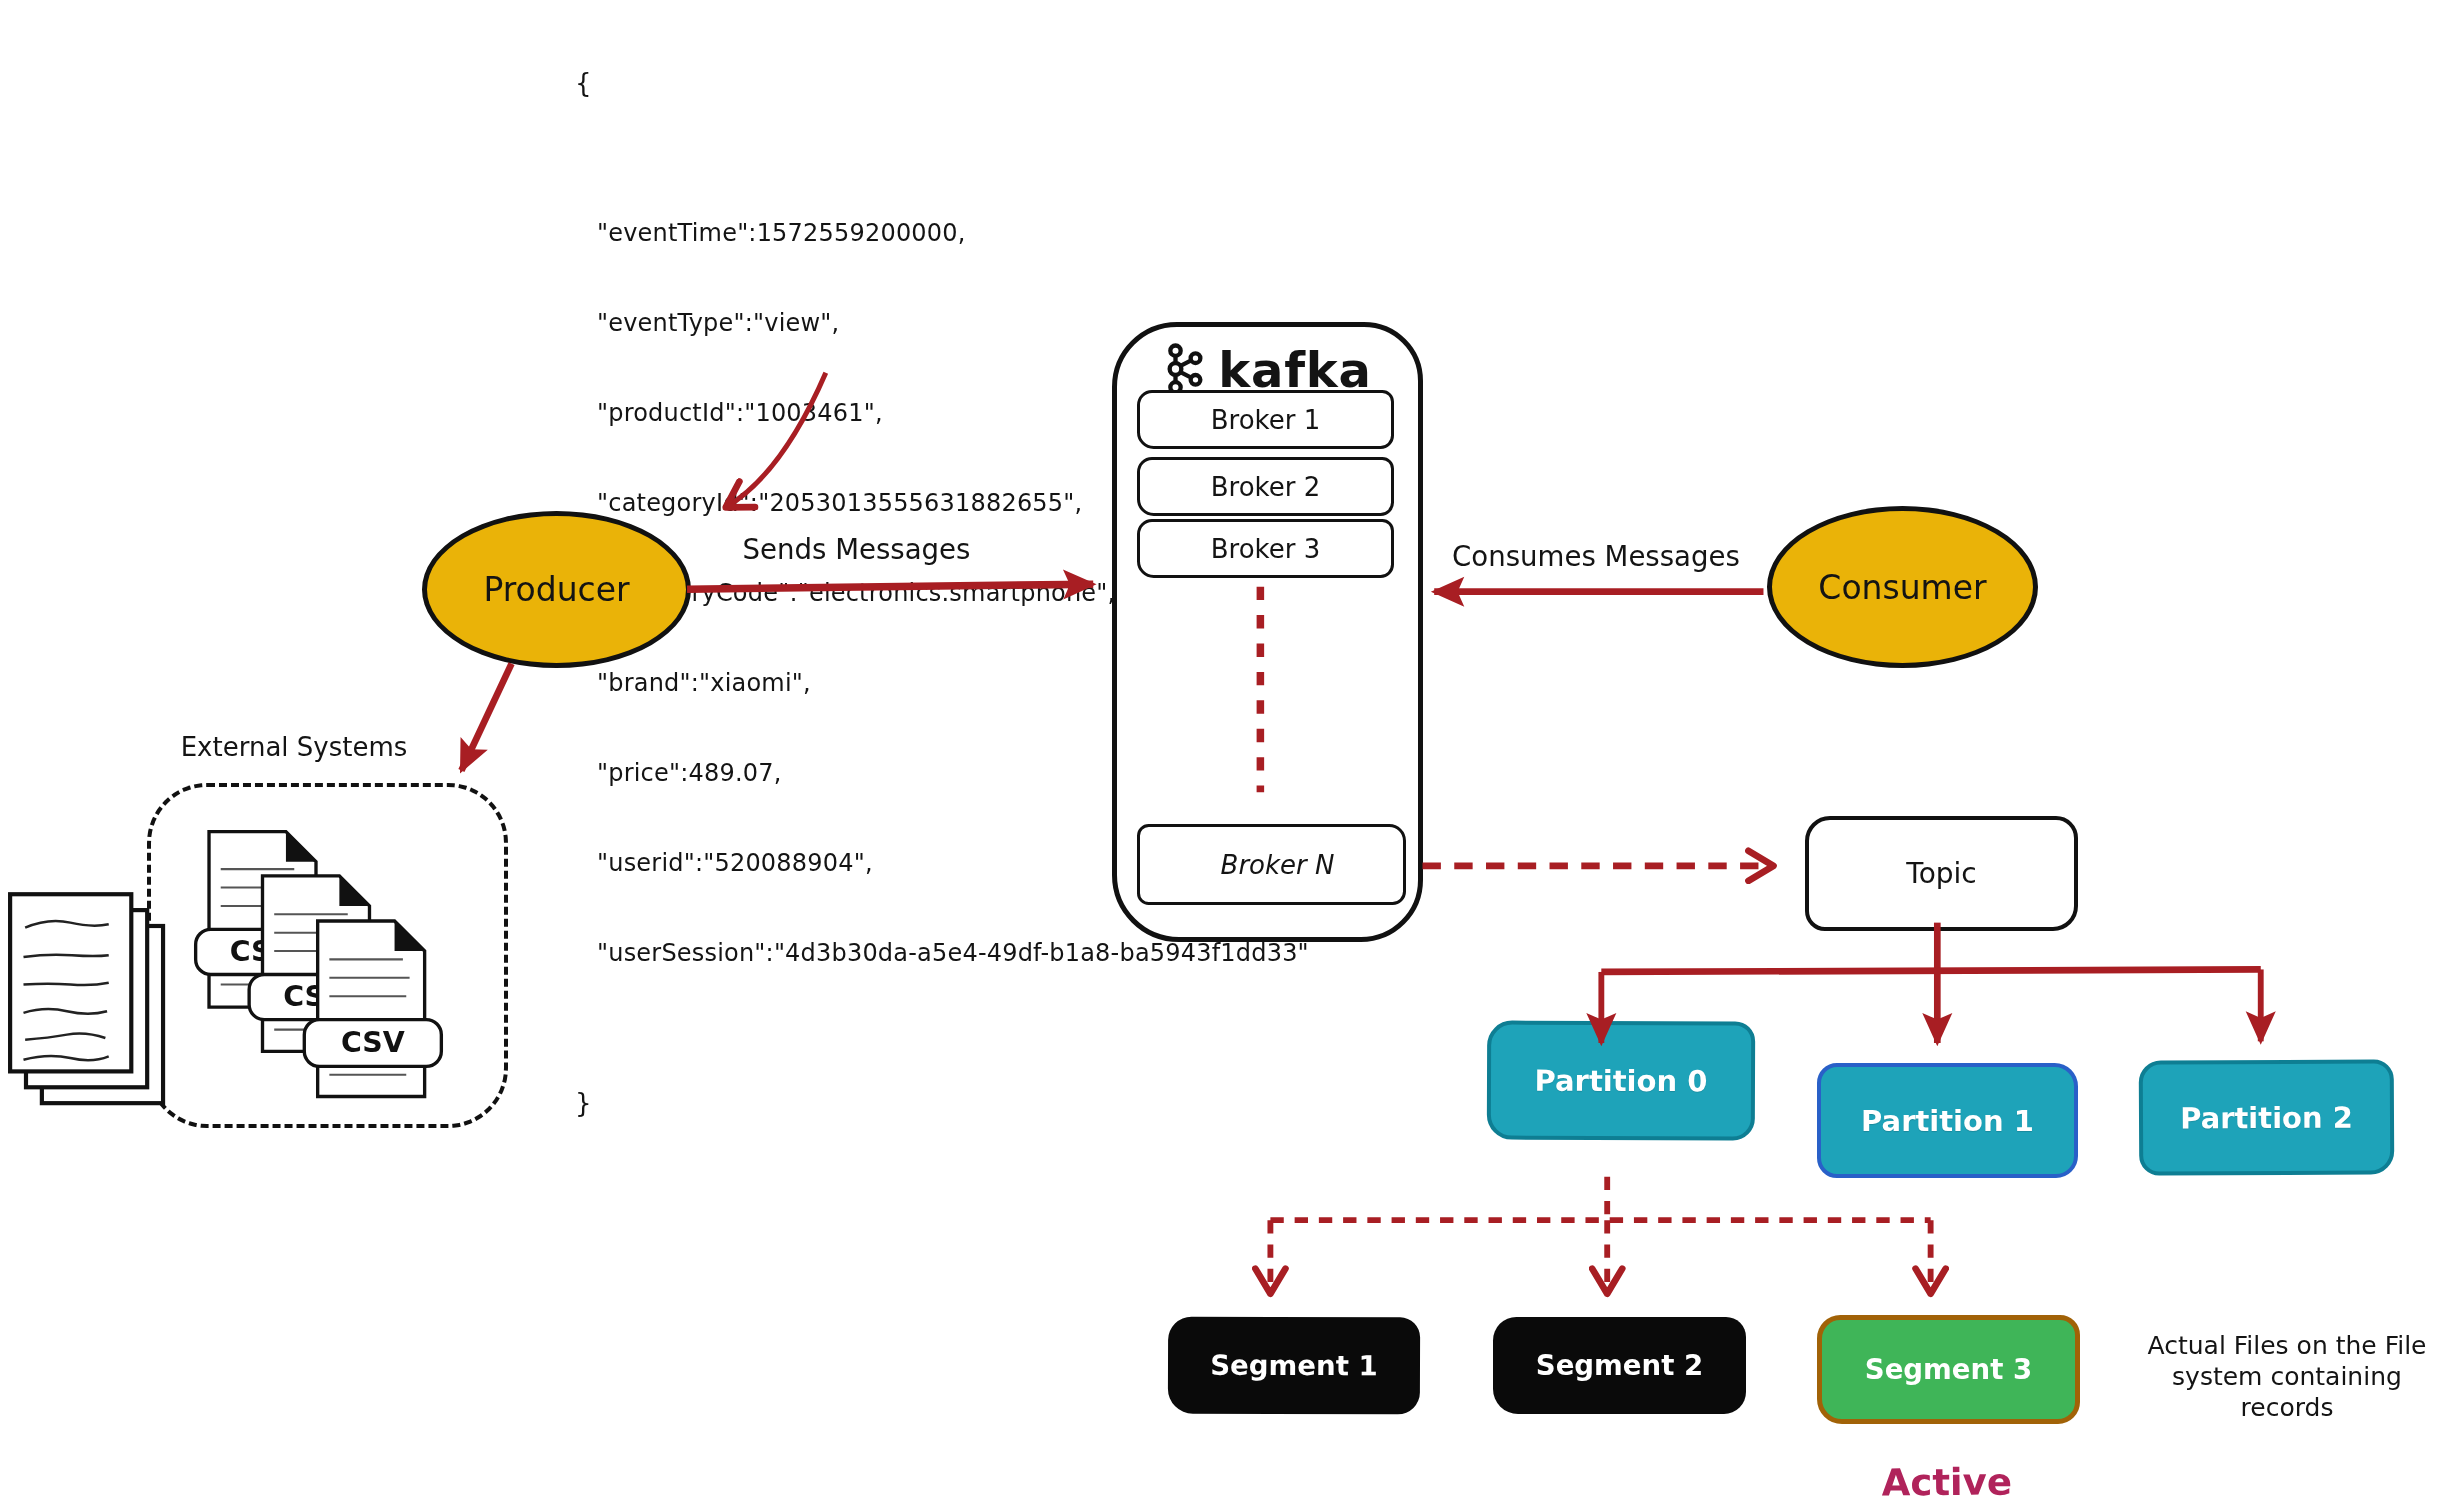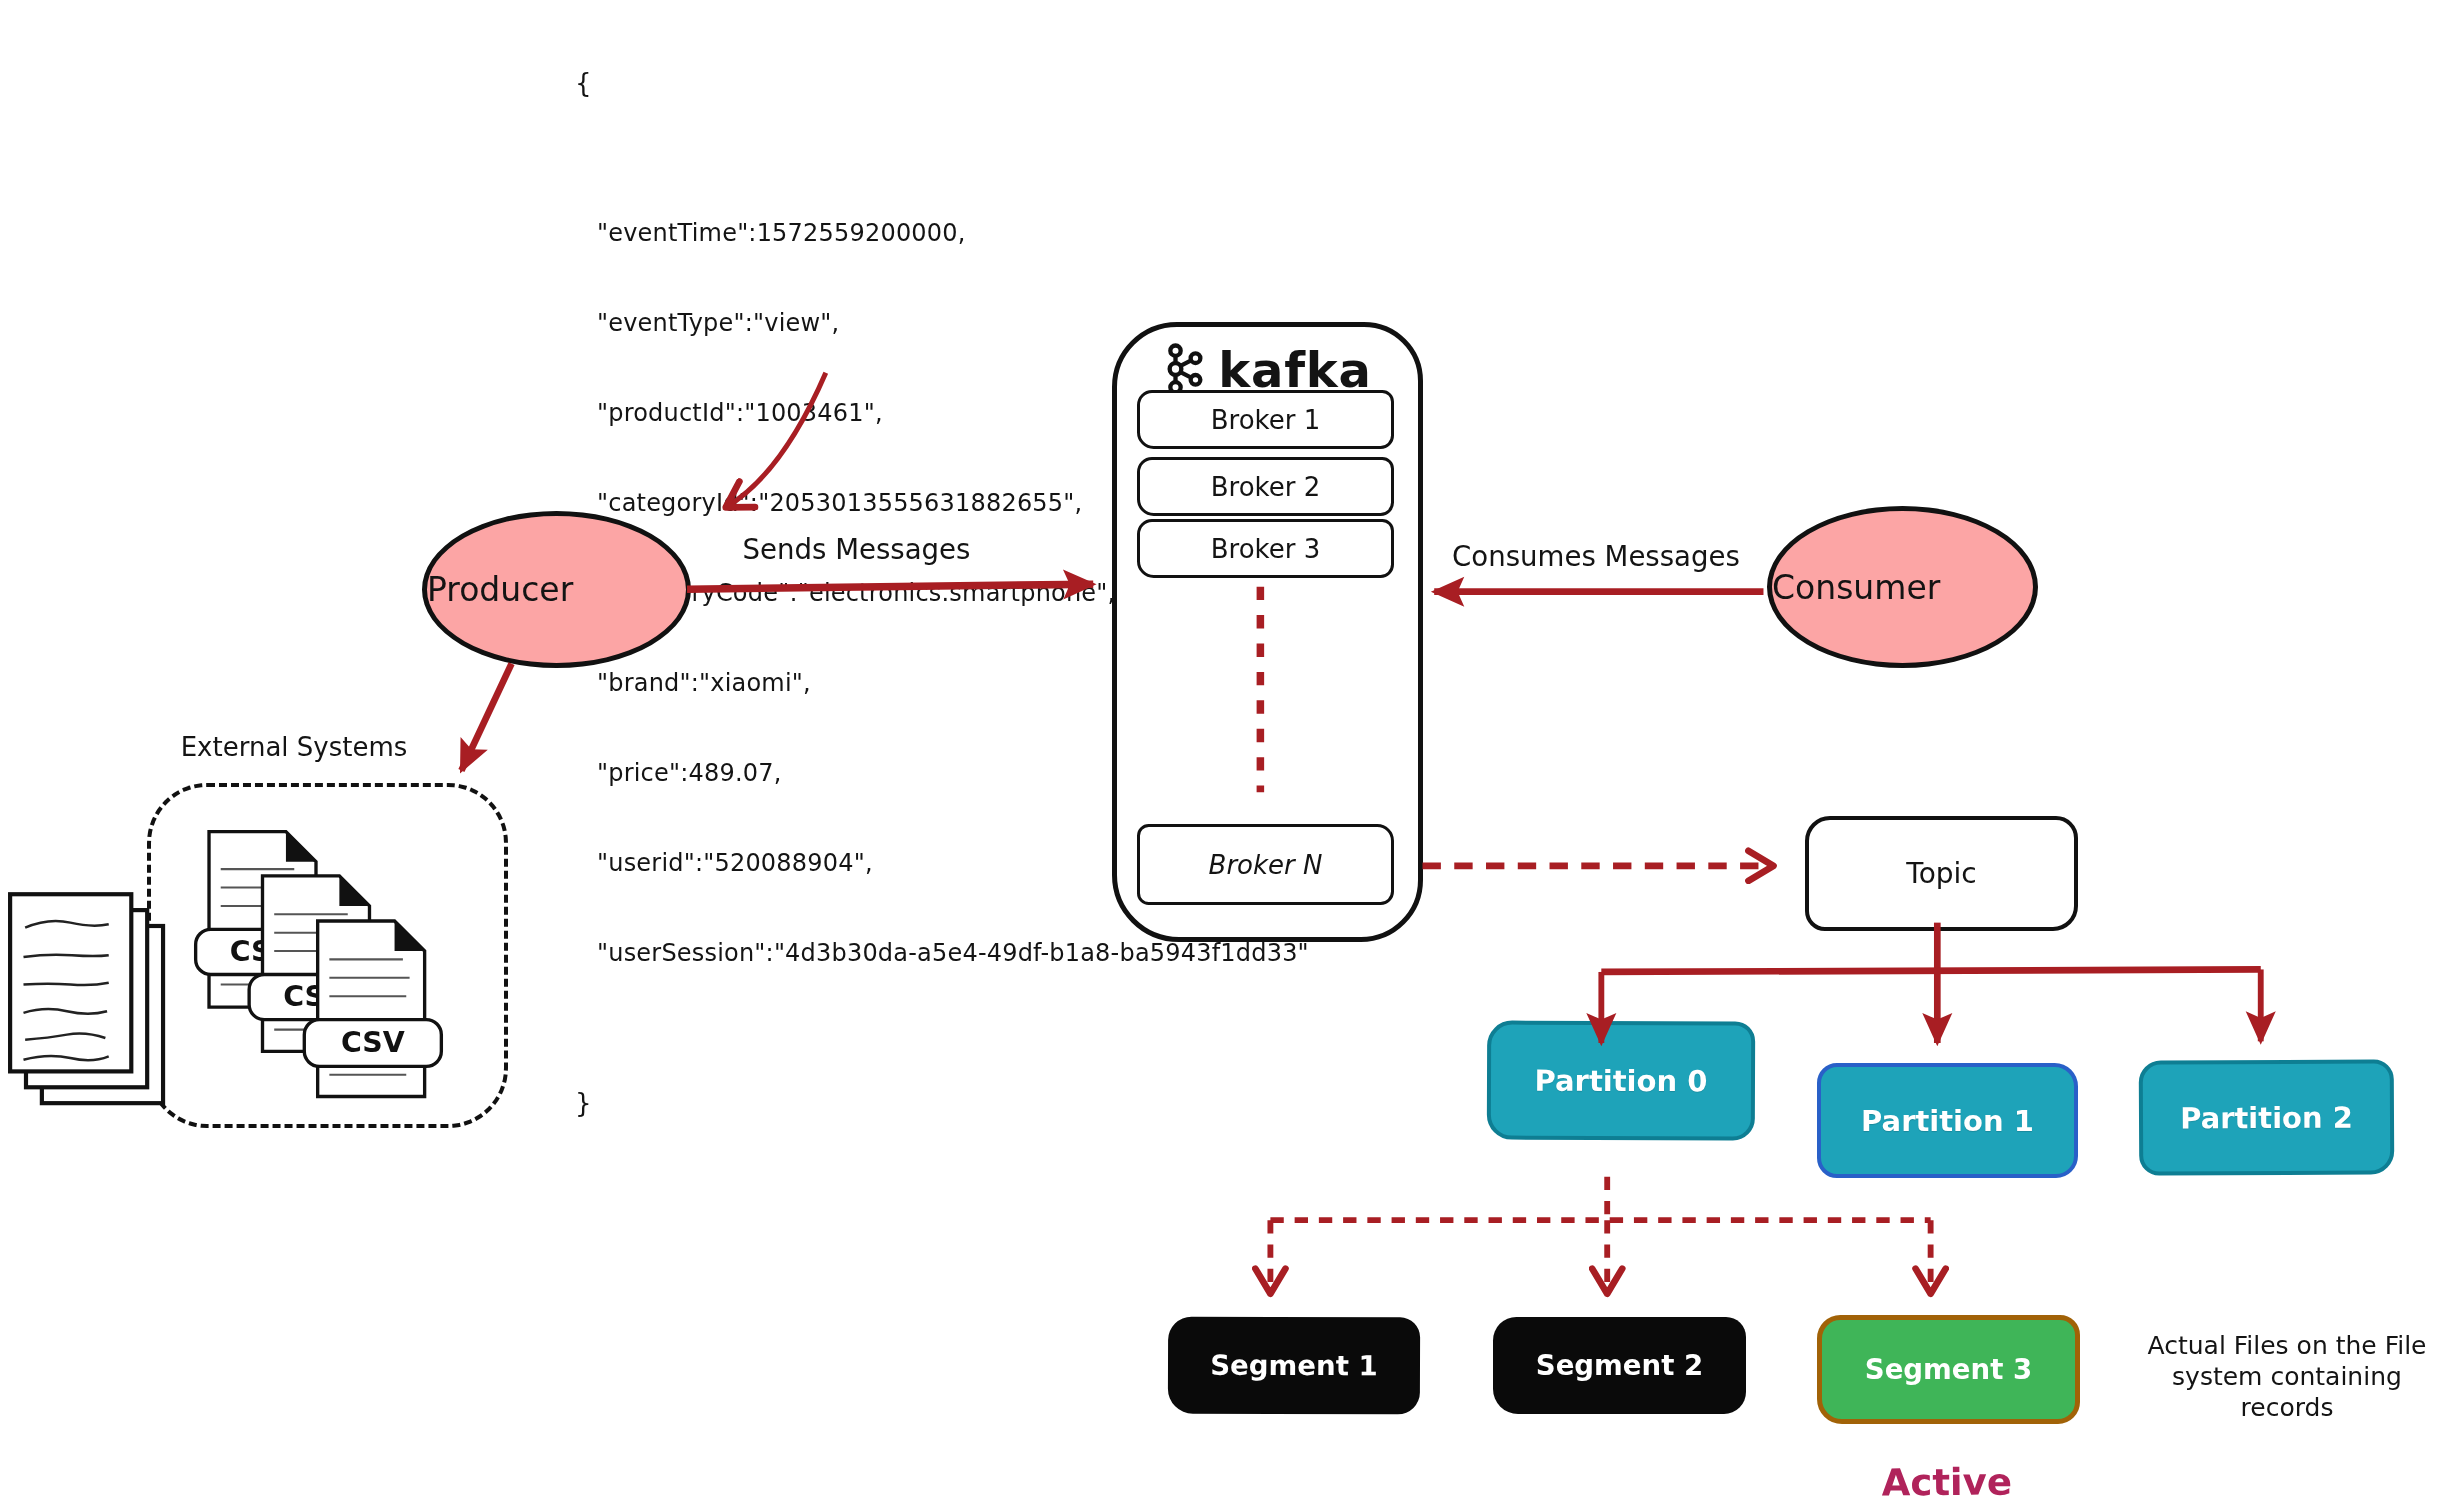--- a/index.html
+++ b/index.html
@@ -7,42 +7,42 @@
        font-family:"DejaVu Sans",sans-serif;color:#141414;}
   .abs{position:absolute;}
 
   
   #json-block{left:575px;top:8.4px;font-size:24px;line-height:30px;font-weight:500;
               letter-spacing:0.2px;white-space:pre;}
   #json-block .brace{font-size:26px;}
   #json-lines{padding-left:22px;}
 
   
-  .ellipse{border:5px solid #111;border-radius:50%;background:#fca5a5;
-           display:flex;align-items:center;justify-content:flex-start;
+  .ellipse{border:5px solid #111;border-radius:50%;background:#eab308;
+           display:flex;align-items:center;justify-content:center;
            font-size:33px;font-weight:500;}
   #producer{left:422px;top:511px;width:259px;height:147px;}
   #consumer{left:1767px;top:506px;width:261px;height:152px;}
 
   
   .arrow-label{font-size:27.6px;font-weight:500;text-align:center;}
   #sends-label{left:731px;top:533px;width:251px;}
   #consumes-label{left:1452px;top:540px;width:288px;text-align:center;}
 
   
   #kafka-box{left:1112px;top:322px;width:301px;height:610px;border:5px solid #111;
              border-radius:65px 59px 62px 67px;background:#fff;}
   #kafka-logo-row{position:absolute;left:0;right:0;top:15px;display:flex;
                   align-items:center;justify-content:center;gap:10px;}
   #kafka-logo-text{font-size:48px;font-weight:700;letter-spacing:0.8px;}
   .broker{position:absolute;left:20px;width:251px;height:53px;border:3.3px solid #111;
           border-radius:15px 11.7px 13.4px 16.7px;background:#fff;display:flex;
           align-items:center;justify-content:center;font-size:26px;font-weight:500;}
   #broker-1{top:63px;} #broker-2{top:130px;} #broker-3{top:192px;}
-  #broker-n{top:497px;height:75px;border-radius:11.7px 16.7px 13.4px 11.7px;}
+  #broker-n{top:497px;height:75px;border-radius:11.7px 16.7px 13.4px 11.7px;padding-left:12px;}
   #broker-n .it{font-style:italic;}
 
   
   #external-label{left:150px;top:732px;width:288px;text-align:center;
                   font-size:26px;font-weight:500;}
   #external-box{left:147px;top:783px;width:353px;height:337px;
                 border:4.2px dashed #111;border-radius:60px;}
 
   
   .node{display:flex;align-items:center;justify-content:center;}

